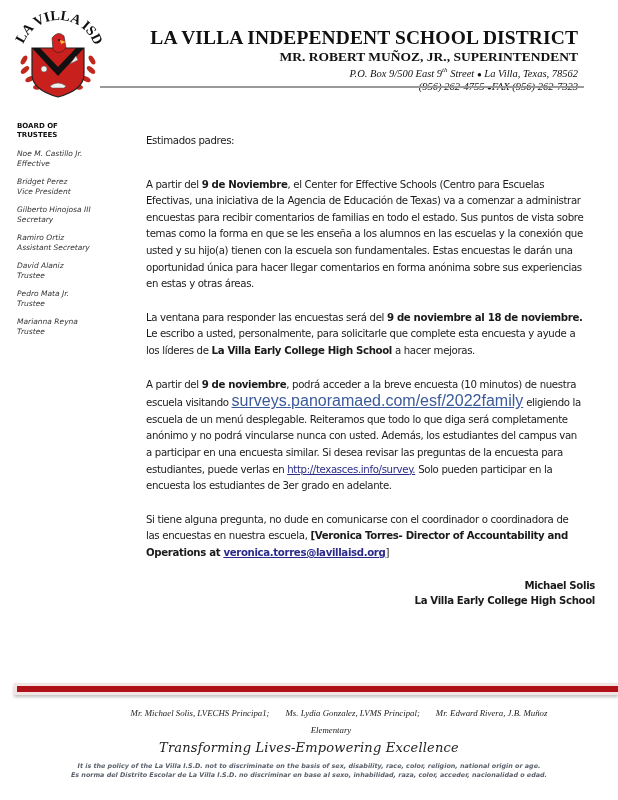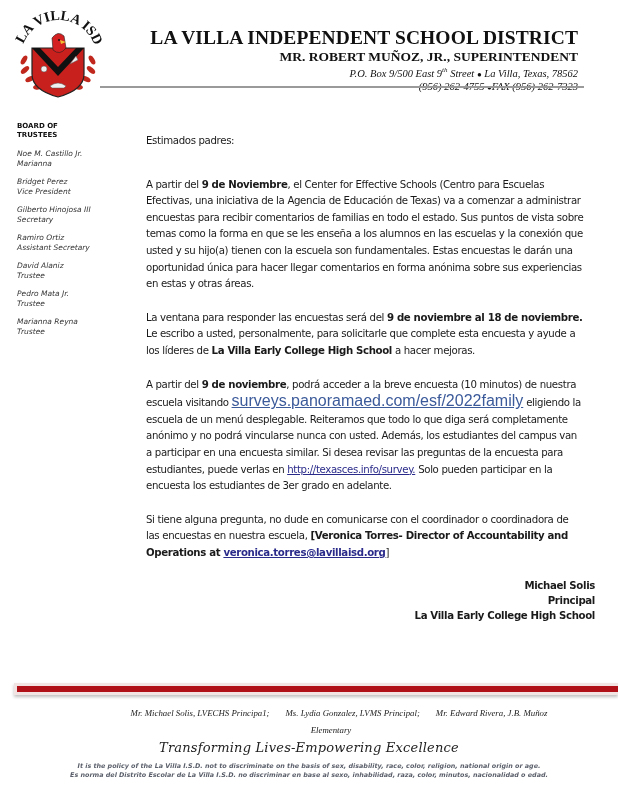--- a/index.html
+++ b/index.html
@@ -94,21 +94,21 @@
 </div>
 <div class="header-rule"></div>
 
 <div class="sidebar">
   <div class="sidebar-heading">
     <div>BOARD OF</div>
     <div>TRUSTEES</div>
   </div>
   <div class="trustee">
       <span>Noe M. Castillo Jr.</span>
-      <span>Marianna</span>
+      <span>Effective</span>
     </div>
   <div class="trustee">
       <span>Bridget Perez</span>
       <span>Vice President</span>
     </div>
   <div class="trustee">
       <span>Gilberto Hinojosa III</span>
       <span>Secretary</span>
     </div>
   <div class="trustee">
@@ -135,28 +135,27 @@
   <p class="para"><span>A partir del </span><span class="bold">9 de Noviembre</span><span>, el Center for Effective Schools (Centro para Escuelas Efectivas, una iniciativa de la Agencia de Educación de Texas) va a comenzar a administrar encuestas para recibir comentarios de familias en todo el estado. Sus puntos de vista sobre temas como la forma en que se les enseña a los alumnos en las escuelas y la conexión que usted y su hijo(a) tienen con la escuela son fundamentales. Estas encuestas le darán una oportunidad única para hacer llegar comentarios en forma anónima sobre sus experiencias en estas y otras áreas.</span></p>
 
   <p class="para"><span>La ventana para responder las encuestas será del </span><span class="bold">9 de noviembre al 18 de noviembre.</span><span> Le escribo a usted, personalmente, para solicitarle que complete esta encuesta y ayude a los líderes de </span><span class="bold">La Villa Early College High School</span><span> a hacer mejoras.</span></p>
 
   <p class="para"><span>A partir del </span><span class="bold">9 de noviembre</span><span>, podrá acceder a la breve encuesta (10 minutos) de nuestra escuela visitando </span><a class="link-serif">surveys.panoramaed.com/esf/2022family</a><span> eligiendo la escuela de un menú desplegable. Reiteramos que todo lo que diga será completamente anónimo y no podrá vincularse nunca con usted. Además, los estudiantes del campus van a participar en una encuesta similar. Si desea revisar las preguntas de la encuesta para estudiantes, puede verlas en </span><a class="link">http://texasces.info/survey.</a><span> Solo pueden participar en la encuesta los estudiantes de 3er grado en adelante.</span></p>
 
   <p class="para"><span>Si tiene alguna pregunta, no dude en comunicarse con el coordinador o coordinadora de las encuestas en nuestra escuela, </span><span class="bold">[Veronica Torres- Director of Accountability and Operations at </span><a class="link bold">veronica.torres@lavillaisd.org</a><span>]</span></p>
 
   <div class="closing">
     <span class="bold">Michael Solis</span>
-    <span class="bold">Principal</span>
     <span class="bold">La Villa Early College High School</span>
   </div>
 </div>
 
 <div class="footer-bar-wrap">
   <div class="footer-bar"></div>
 </div>
 <div class="principals">
   <span>Mr. Michael Solis, LVECHS Principa1;</span><span>Ms. Lydia Gonzalez, LVMS Principal;</span><span>Mr. Edward Rivera, J.B. Muñoz Elementary</span>
 </div>
 <div class="motto">Transforming Lives-Empowering Excellence</div>
 <div class="disclaimer">
   <div>It is the policy of the La Villa I.S.D. not to discriminate on the basis of sex, disability, race, color, religion, national  origin or age.</div>
-  <div>Es norma del Distrito Escolar de La Villa I.S.D. no discriminar en base al sexo, inhabilidad, raza, color, minutos, nacionalidad o edad.</div>
+  <div>Es norma del Distrito Escolar de La Villa I.S.D. no discriminar en base al sexo, inhabilidad, raza, color, acceder, nacionalidad o edad.</div>
 </div>
 
 </body></html>

